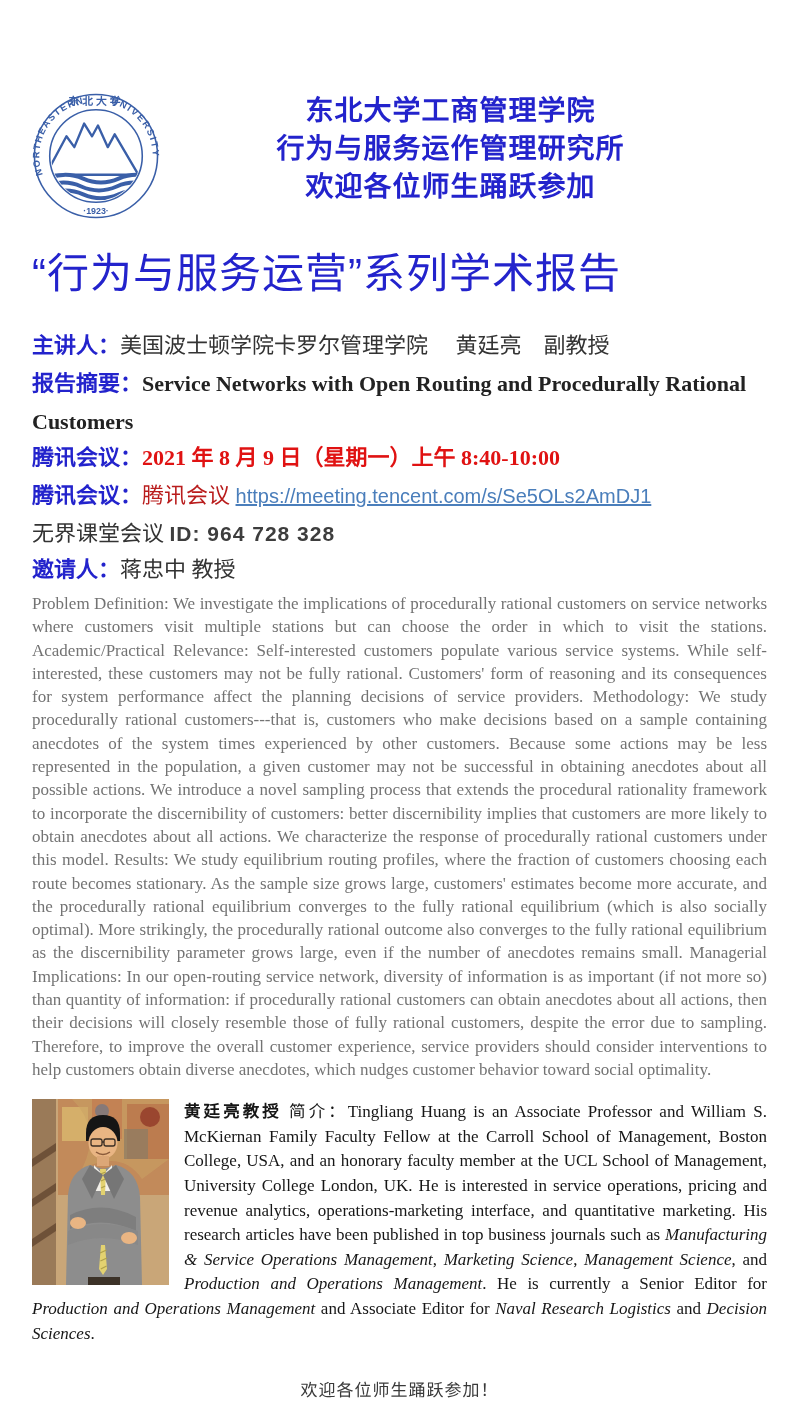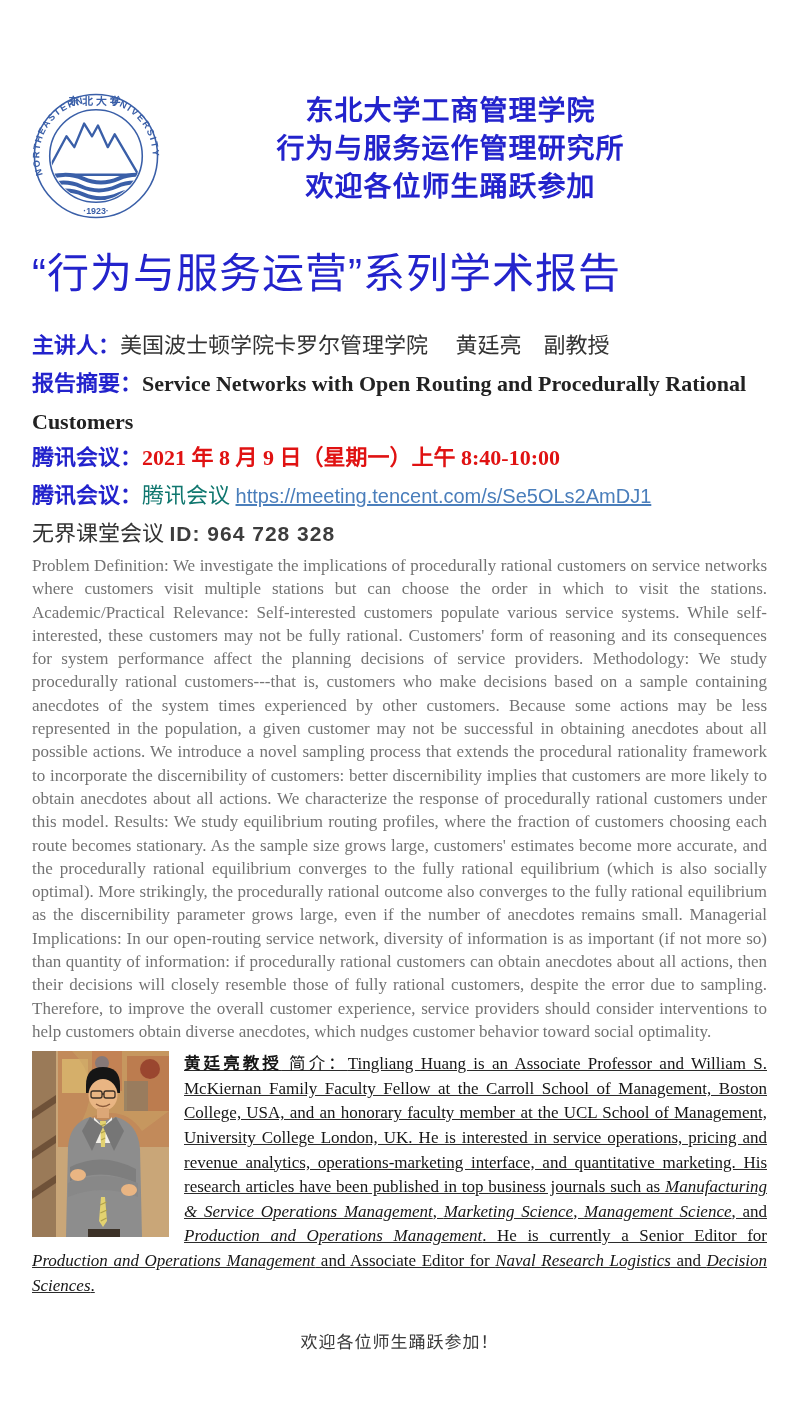--- a/index.html
+++ b/index.html
@@ -34,39 +34,39 @@
     font-weight:normal;color:var(--blue);
     font-size:42px;line-height:56px;letter-spacing:1px;
   }
 
   
   .info{margin-top:26px;font-size:22px;line-height:36px;}
   .lbl{color:var(--blue);font-weight:bold;font-family:Liberation Mono, monospace;}
   .cn-val{color:#333;}
   .en-title{font-weight:bold;color:#222;}
   .red-val{color:var(--red);font-weight:bold;}
-  .platform{color:#0f766e;}
+  .platform{color:#b91c1c;}
   .meeting-link{
     color:var(--link);text-decoration:underline;
     font-family:Liberation Sans, sans-serif;
     font-size:20px;letter-spacing:0px;
   }
   .id-strong{
     font-family:"Liberation Sans","DejaVu Sans",sans-serif;
     font-weight:bold;color:#3d3d3d;font-size:21px;letter-spacing:1px;
   }
 
   
   .abstract{
     margin-top:2px;
     font-size:17px;line-height:23.3px;text-align:justify;color:#737373;
   }
 
   
-  .bio{margin-top:8px;overflow:hidden;text-decoration:underline;}
+  .bio{margin-top:18px;overflow:hidden;}
   .photo-wrap{float:left;width:137px;height:186px;margin-right:15px;}
   .bio-text{font-size:17px;line-height:24.6px;text-align:justify;color:#161616;}
   .seg-bold-cn{font-weight:bold;
     font-family:"Liberation Sans","DejaVu Sans",sans-serif;font-size:16.5px;}
   .seg-cn{font-size:16.5px;}
   .seg-italic{font-style:italic;}
 
   
   .footer{
     margin-top:30px;text-align:center;font-size:17px;color:#3a3a3a;letter-spacing:1px;
@@ -125,20 +125,23 @@
     </div>
     <div>
       <span class="lbl">腾讯会议：</span><span class="red-val">2021 年 8 月 9 日（星期一）上午 8:40-10:00</span>
     </div>
     <div>
       <span class="lbl">腾讯会议：</span><span class="platform">腾讯会议 </span><a href="#" class="meeting-link">https://meeting.tencent.com/s/Se5OLs2AmDJ1</a>
     </div>
     <div>
       <span class="cn-val">无界课堂会议 </span><span class="id-strong">ID: 964 728 328</span>
     </div>
+    <div>
+      <span class="lbl">邀请人：</span><span class="cn-val">蒋忠中 教授</span>
+    </div>
   </div>
 
   <div class="abstract">Problem Definition: We investigate the implications of procedurally rational customers on service networks where customers visit multiple stations but can choose the order in which to visit the stations. Academic/Practical Relevance: Self-interested customers populate various service systems. While self-interested, these customers may not be fully rational. Customers' form of reasoning and its consequences for system performance affect the planning decisions of service providers. Methodology: We study procedurally rational customers---that is, customers who make decisions based on a sample containing anecdotes of the system times experienced by other customers. Because some actions may be less represented in the population, a given customer may not be successful in obtaining anecdotes about all possible actions. We introduce a novel sampling process that extends the procedural rationality framework to incorporate the discernibility of customers: better discernibility implies that customers are more likely to obtain anecdotes about all actions. We characterize the response of procedurally rational customers under this model. Results: We study equilibrium routing profiles, where the fraction of customers choosing each route becomes stationary. As the sample size grows large, customers' estimates become more accurate, and the procedurally rational equilibrium converges to the fully rational equilibrium (which is also socially optimal). More strikingly, the procedurally rational outcome also converges to the fully rational equilibrium as the discernibility parameter grows large, even if the number of anecdotes remains small. Managerial Implications: In our open-routing service network, diversity of information is as important (if not more so) than quantity of information: if procedurally rational customers can obtain anecdotes about all actions, then their decisions will closely resemble those of fully rational customers, despite the error due to sampling. Therefore, to improve the overall customer experience, service providers should consider interventions to help customers obtain diverse anecdotes, which nudges customer behavior toward social optimality.</div>
 
   <div class="bio">
     <div class="photo-wrap">
       <svg viewBox="0 0 137 186" width="137" height="186">
 
         <rect x="0" y="0" width="137" height="186" fill="#c9a678"></rect>
         <rect x="26" y="0" width="111" height="96" fill="#c28a5a"></rect>

